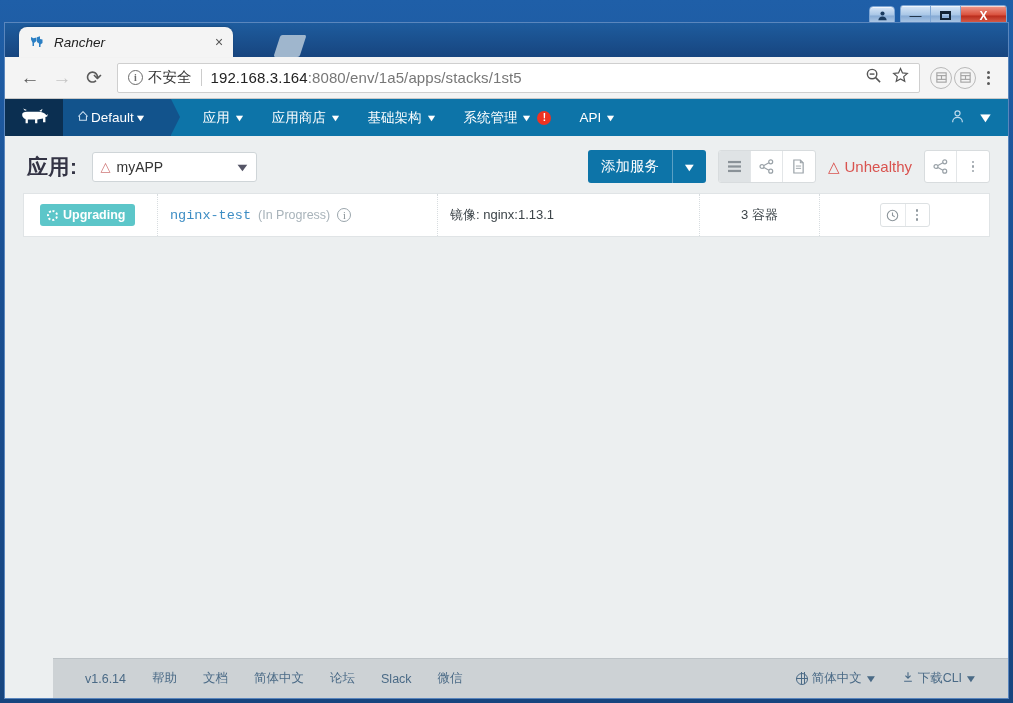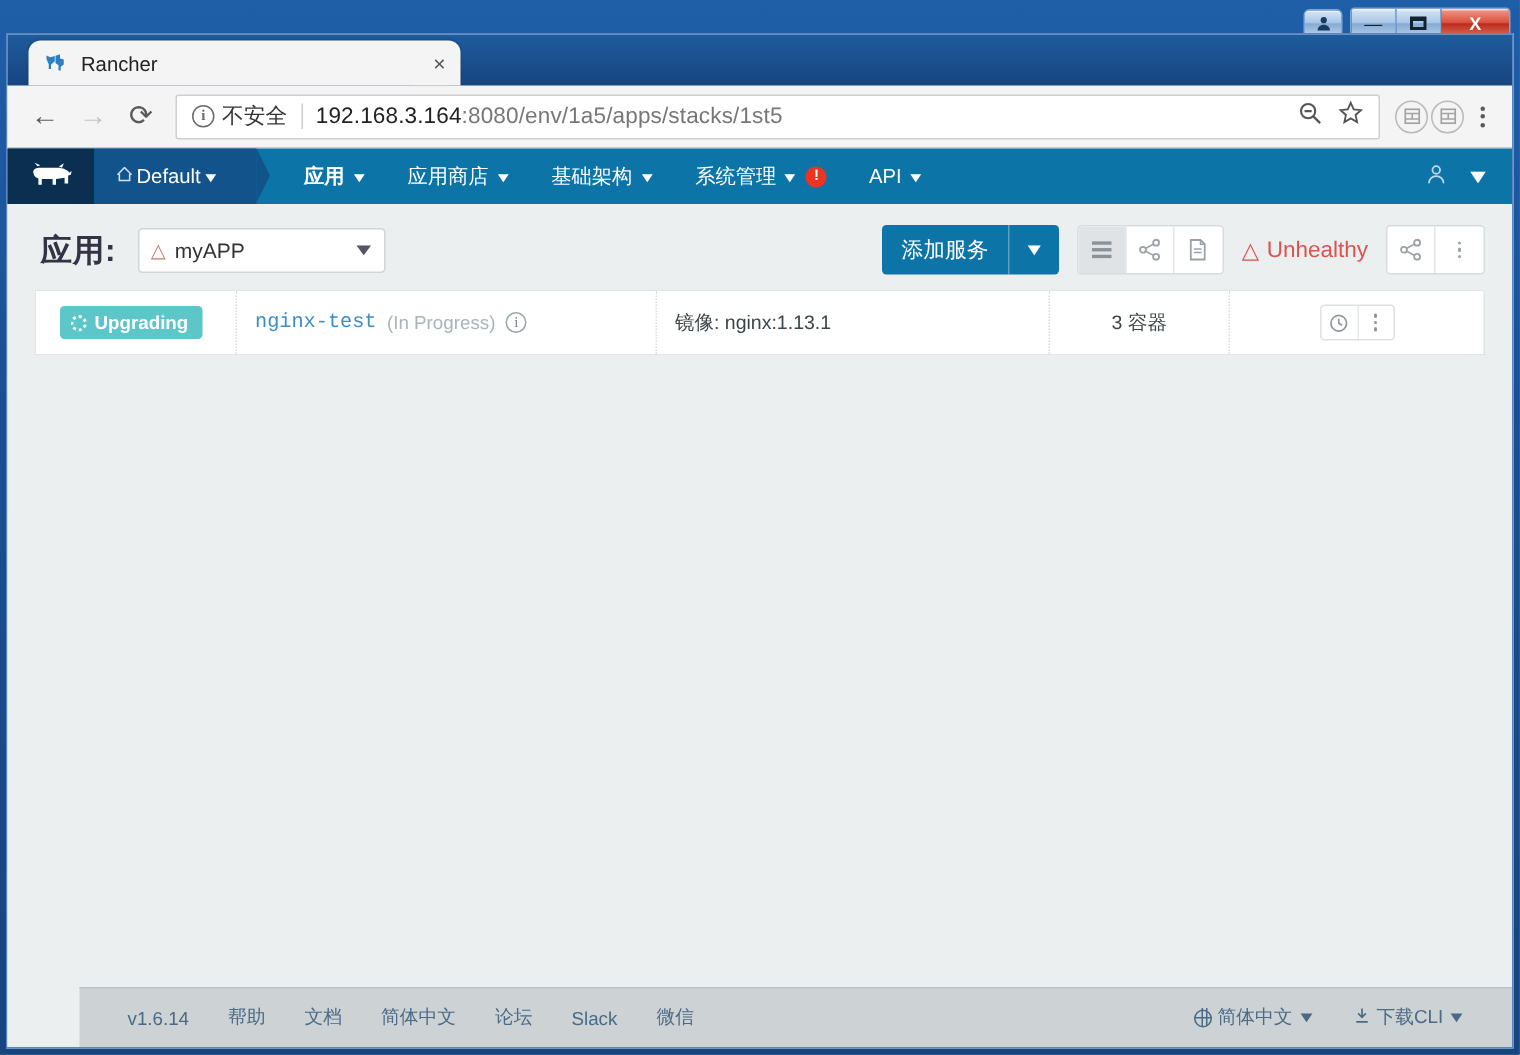--- a/index.html
+++ b/index.html
@@ -65,26 +65,27 @@
     background: transparent;
     position: relative;
   }
   #tabstrip-bg {
     position:absolute; inset:0;
     background: linear-gradient(180deg,#1e5c9e 0%, #17457f 100%);
     overflow:hidden;
   }
   .tab {
     position:absolute; left:14px; top:4px;
-    width: 288px; height: 30px;
+    width: 214px; height: 30px;
     background:#f4f4f4;
     border-radius: 8px 8px 0 0;
     display:flex; align-items:center;
     padding: 0 10px;
     box-shadow: 0 -1px 2px rgba(0,0,0,.15);
+    font-style: italic;
   }
   .tab-fav { width:16px;height:16px;margin-right:9px; flex:none; }
   .tab-title { font-size:13.5px; color:#222; flex:1; }
   .tab-close { font-size:14px; color:#555; cursor:pointer; line-height:1; }
   .newtab {
     position:absolute; left: 272px; top: 12px;
     width: 26px; height: 22px;
     background: #9fb6cd;
     transform: skewX(-18deg);
     border-radius: 2px;
@@ -161,21 +162,21 @@
     border-bottom: 18.5px solid transparent;
     border-left: 9px solid #12538c;
   }
   .rnav-items { display:flex; align-items:stretch; margin-left:18px; }
   .rnav-item {
     display:flex;align-items:center;gap:5px;
     padding: 0 14px;
     position:relative;
     white-space:nowrap;
   }
-  .rnav-item.active { font-weight:bold; }
+  .rnav-item.active { font-weight:normal; }
   .caret { font-size:9px; display:inline-block; transform: scaleX(1.35); }
   .alert-dot {
     width:14px;height:14px;border-radius:50%;
     background:#e32;
     color:#fff;font-size:10px;font-weight:bold;
     display:inline-flex;align-items:center;justify-content:center;
     margin-left:1px;
   }
   .rnav-right { margin-left:auto; display:flex;align-items:center; gap:14px; padding-right:16px; }
 

